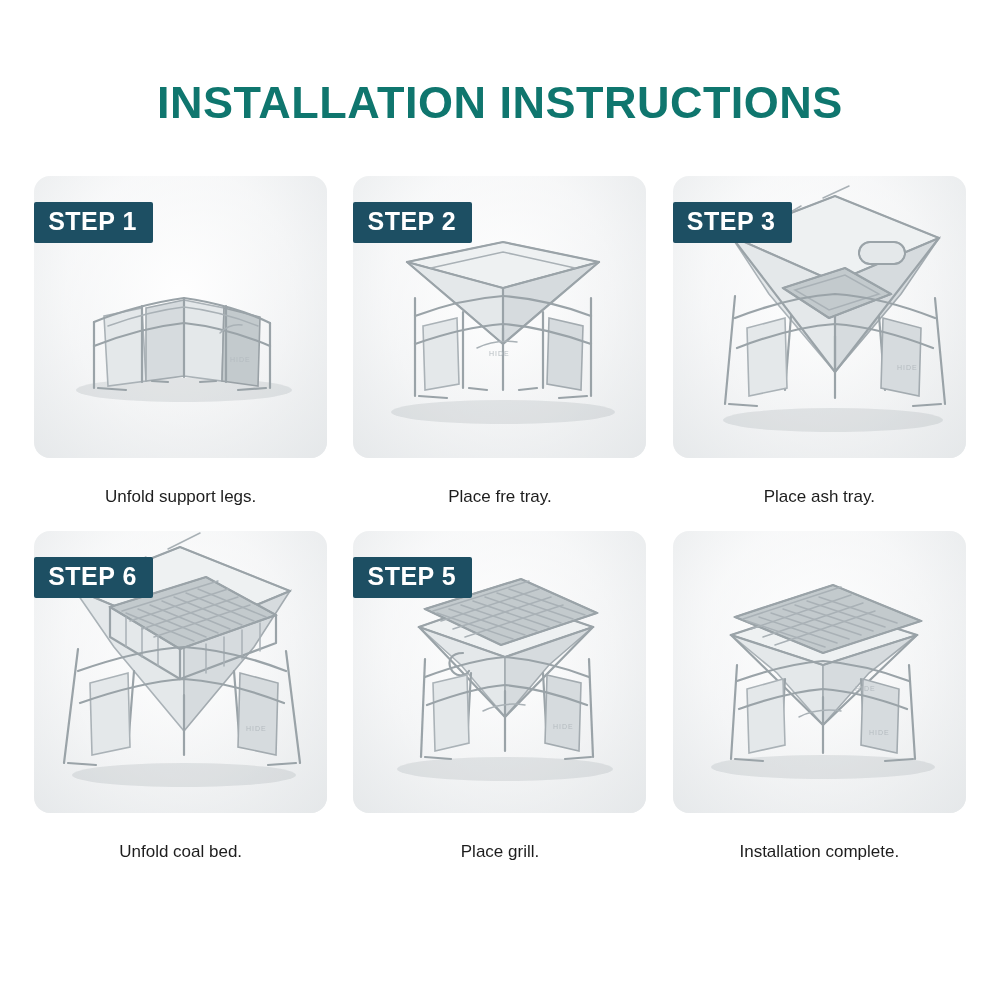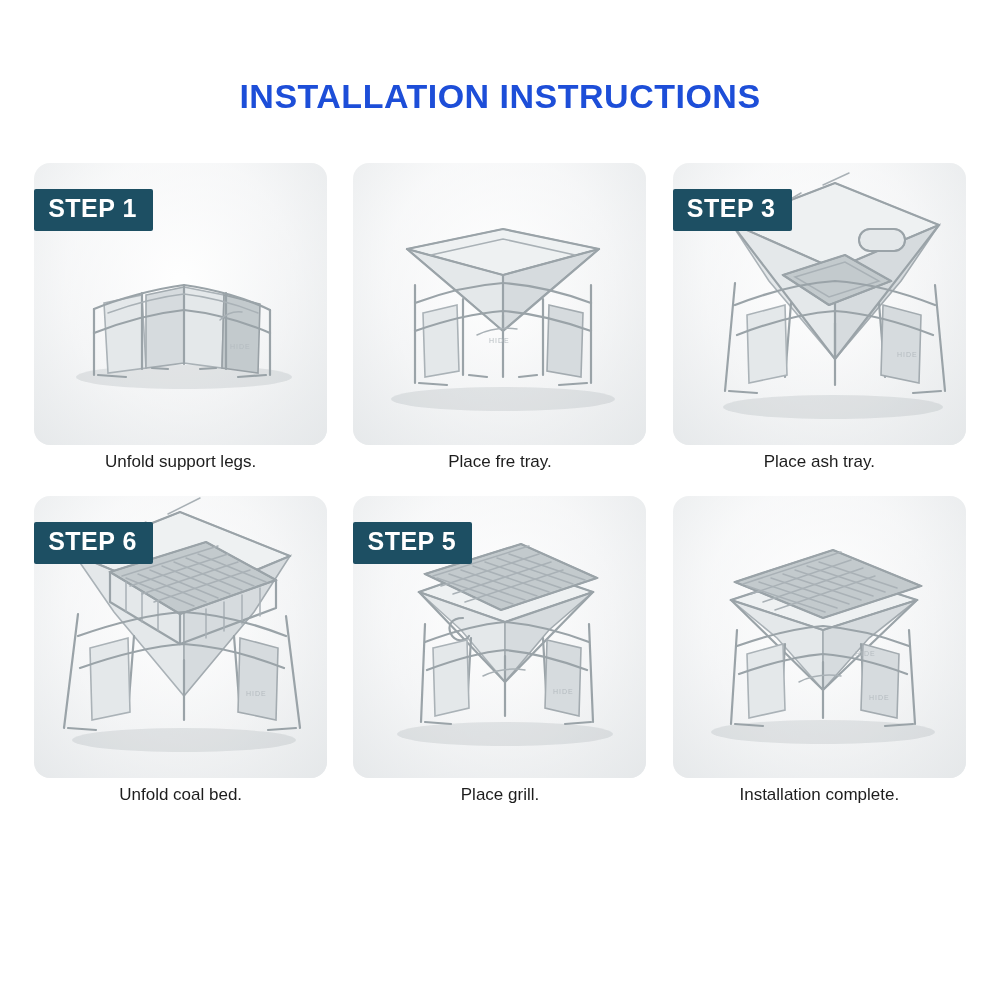--- a/index.html
+++ b/index.html
@@ -15,24 +15,24 @@
     overflow: hidden;
   }
   .page {
     position: relative;
     width: 1000px;
     height: 1000px;
     box-sizing: border-box;
   }
   .main-title {
     text-align: center;
-    font-size: 34px;
+    font-size: 45px;
     font-weight: 700;
     letter-spacing: 0.5px;
-    color: #1d4ed8;
+    color: #0f766e;
     margin: 0;
     padding-top: 78px;
     line-height: 1.1;
   }
   .grid {
     margin-top: 48px;
     padding: 0 30px;
     display: grid;
     grid-template-columns: repeat(3, 1fr);
     grid-template-rows: repeat(2, auto);
@@ -66,21 +66,21 @@
     color: #ffffff;
     font-size: 25px;
     font-weight: 700;
     letter-spacing: 0.5px;
     padding: 6px 16px 8px 14px;
     border-radius: 2px;
     z-index: 5;
     line-height: 1.1;
   }
   .caption {
-    margin-top: 7px;
+    margin-top: 29px;
     font-size: 17px;
     color: #1d1d1d;
     text-align: center;
   }
   svg.art {
     position: absolute;
     inset: 0;
     width: 100%;
     height: 100%;
     z-index: 2;
@@ -155,20 +155,21 @@
           <path class="steel" d="M62,140 C94,128 122,122 150,120"></path>
           <path class="steel" d="M150,120 C178,122 206,128 238,140"></path>
           <path class="steel" d="M62,168 C96,156 124,150 150,148 C176,150 204,156 238,168"></path>
           <path class="steel" d="M66,220 L94,222"></path>
           <path class="steel" d="M206,222 L234,220"></path>
           <path class="steel" d="M116,212 L134,214"></path>
           <path class="steel" d="M166,214 L184,212"></path>
           <path class="steel-thin" d="M124,172 C136,166 150,164 164,166"></path>
           <text class="logo-text" x="136" y="180">HIDE</text>
         </svg>
+        <div class="badge">STEP 2</div>
       </div>
       <div class="caption">Place fre tray.</div>
     </div>
 
     <div class="step">
       <div class="photo">
         <div class="vignette"></div>
         <svg class="art" viewBox="0 0 293 282">
           <ellipse class="shadow" cx="160" cy="244" rx="110" ry="12"></ellipse>
           <polygon class="panel-xl" points="58,60 162,20 266,62 162,106"></polygon>

